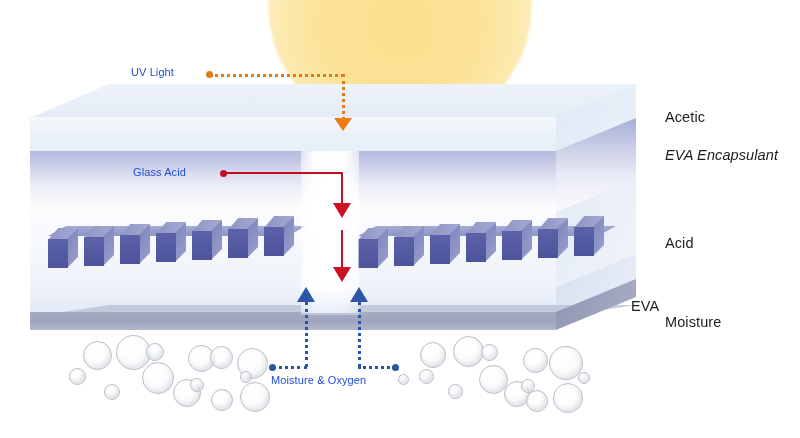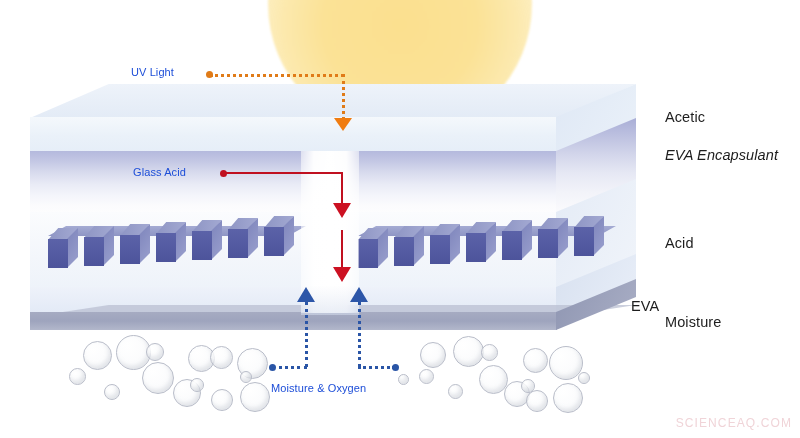--- a/index.html
+++ b/index.html
@@ -377,21 +377,21 @@
 
   <div>
     <div class="tri tri-up-blue" style="left:297px; top:287px;"></div>
     <div class="tri tri-up-blue" style="left:350px; top:287px;"></div>
     <div class="bluedot-v" style="left:305px; top:302px; height:65px;"></div>
     <div class="bluedot-v" style="left:358px; top:302px; height:65px;"></div>
     <div class="bluedot-h" style="left:272px; top:366px; width:35px;"></div>
     <div class="bluedot-h" style="left:358px; top:366px; width:37px;"></div>
     <div class="dot" style="left:269px; top:364px; background:#2a55a6;"></div>
     <div class="dot" style="left:392px; top:364px; background:#2a55a6;"></div>
-    <div class="lbl" style="left:271px; top:382px;">Moisture &amp; Oxygen</div>
+    <div class="lbl" style="left:271px; top:374px;">Moisture &amp; Oxygen</div>
   </div>
 
   <div>
     <div class="bubble" style="left:83px;  top:341px; width:29px; height:29px;"></div>
     <div class="bubble" style="left:116px; top:335px; width:35px; height:35px;"></div>
     <div class="bubble" style="left:146px; top:343px; width:18px; height:18px;"></div>
     <div class="bubble" style="left:69px;  top:368px; width:17px; height:17px;"></div>
     <div class="bubble" style="left:142px; top:362px; width:32px; height:32px;"></div>
     <div class="bubble" style="left:173px; top:379px; width:28px; height:28px;"></div>
     <div class="bubble" style="left:104px; top:384px; width:16px; height:16px;"></div>
@@ -422,15 +422,14 @@
   </div>
 
   <div>
     <div class="lbl lbl-right" style="left:665px; top:109px;">Acetic</div>
     <div class="lbl lbl-right" style="left:665px; top:147px;font-style:italic;">EVA Encapsulant</div>
     <div class="lbl lbl-right" style="left:665px; top:235px;">Acid</div>
     <div class="lbl lbl-right" style="left:631px; top:283px;margin-top:15px;">EVA</div>
     <div class="lbl lbl-right" style="left:665px; top:314px;">Moisture</div>
   </div>
 
-  <div class="watermark">SCIENCEAQ.COM</div>
 
 </div>
 
 </body></html>

